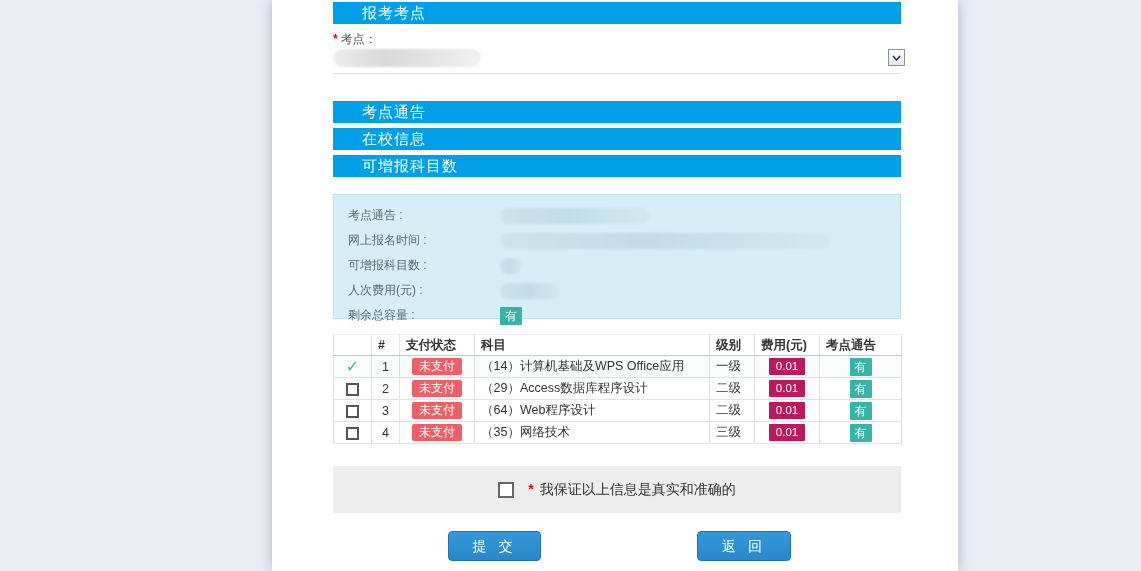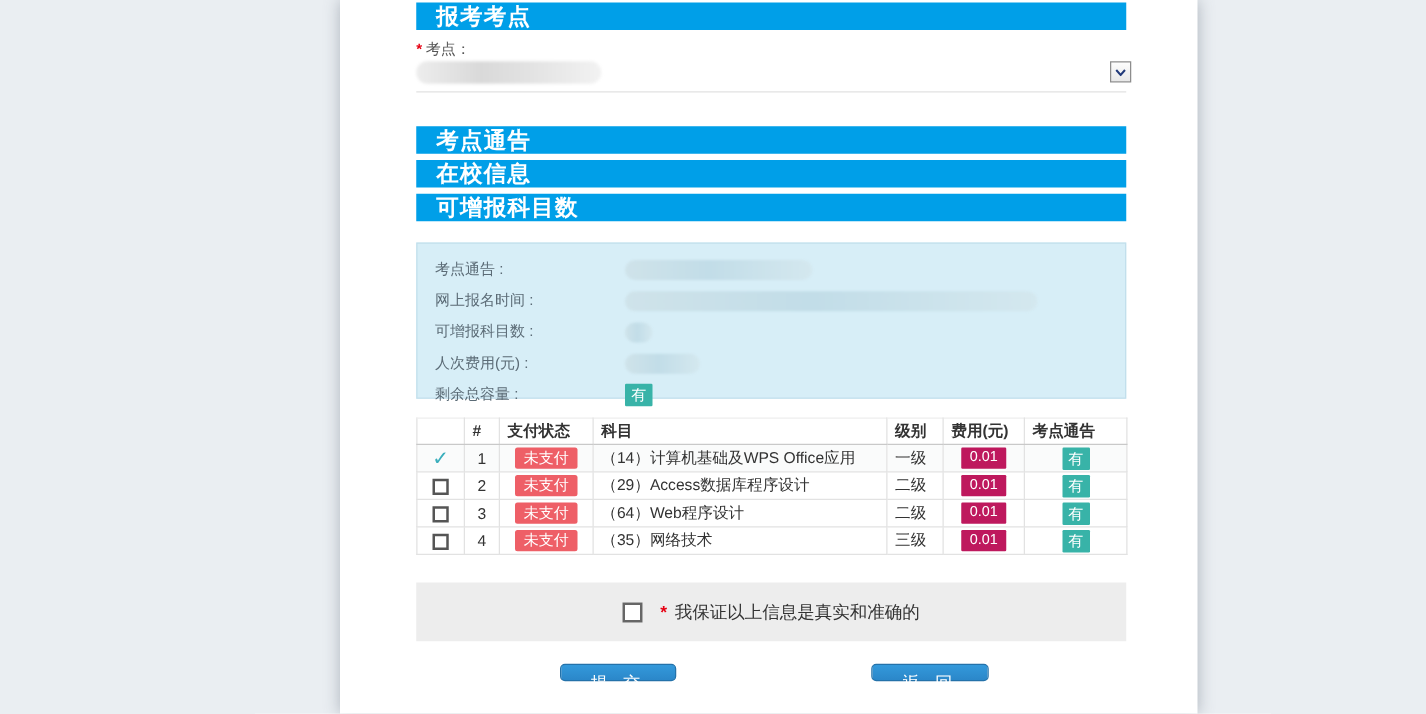--- a/index.html
+++ b/index.html
@@ -13,21 +13,21 @@
   .card {
     position:absolute; left:272px; top:0; width:686px; height:571px;
     background:#ffffff;
     box-shadow:0 0 12px rgba(100,110,125,.45);
   }
   .inner { margin:0 57px 0 61px; width:568px; }
 
   
   .bluebar {
     height:22px; line-height:22px; background:#009fe8; color:#fff;
-    font-size:18px; font-weight:bold; padding-left:16px;
+    font-size:15px; font-weight:normal; padding-left:29px;
     letter-spacing:1px;
   }
   .bar-top { margin-top:2px; }
   .bar-gap { margin-top:5px; }
   .bar-first { margin-top:27px; }
 
   
   .field-label { margin-top:7px; font-size:12px; color:#555; height:16px; }
   .req { color:#e60012; font-weight:bold; margin-right:3px; font-size:12px; }
   .select-row { position:relative; height:24px; margin-top:2px; border-bottom:1px solid #e2e2e2; padding-bottom:24px; }
@@ -104,21 +104,21 @@
   .confirm-cbox {
     width:16px; height:16px; border:2px solid #666; background:#fff;
     margin-right:14px; cursor:pointer;
   }
   .confirm-text { font-size:14px; color:#333; }
   .confirm-text .req { font-size:14px; margin-right:6px; }
 
   
   .actions { position:relative; margin-top:18px; height:32px; }
   .btn {
-    position:absolute; top:0; height:14px;
+    position:absolute; top:0; height:30px;
     background:linear-gradient(#3399db,#2b87c9);
     border:1px solid #2472aa; border-radius:4px;
     color:#fff; font-size:14px; letter-spacing:4px;
     text-align:center; line-height:28px; cursor:pointer;
     font-family:inherit;
   }
   .btn-submit { left:115px; width:93px; }
   .btn-back   { left:364px; width:94px; }
 </style>
 </head>

